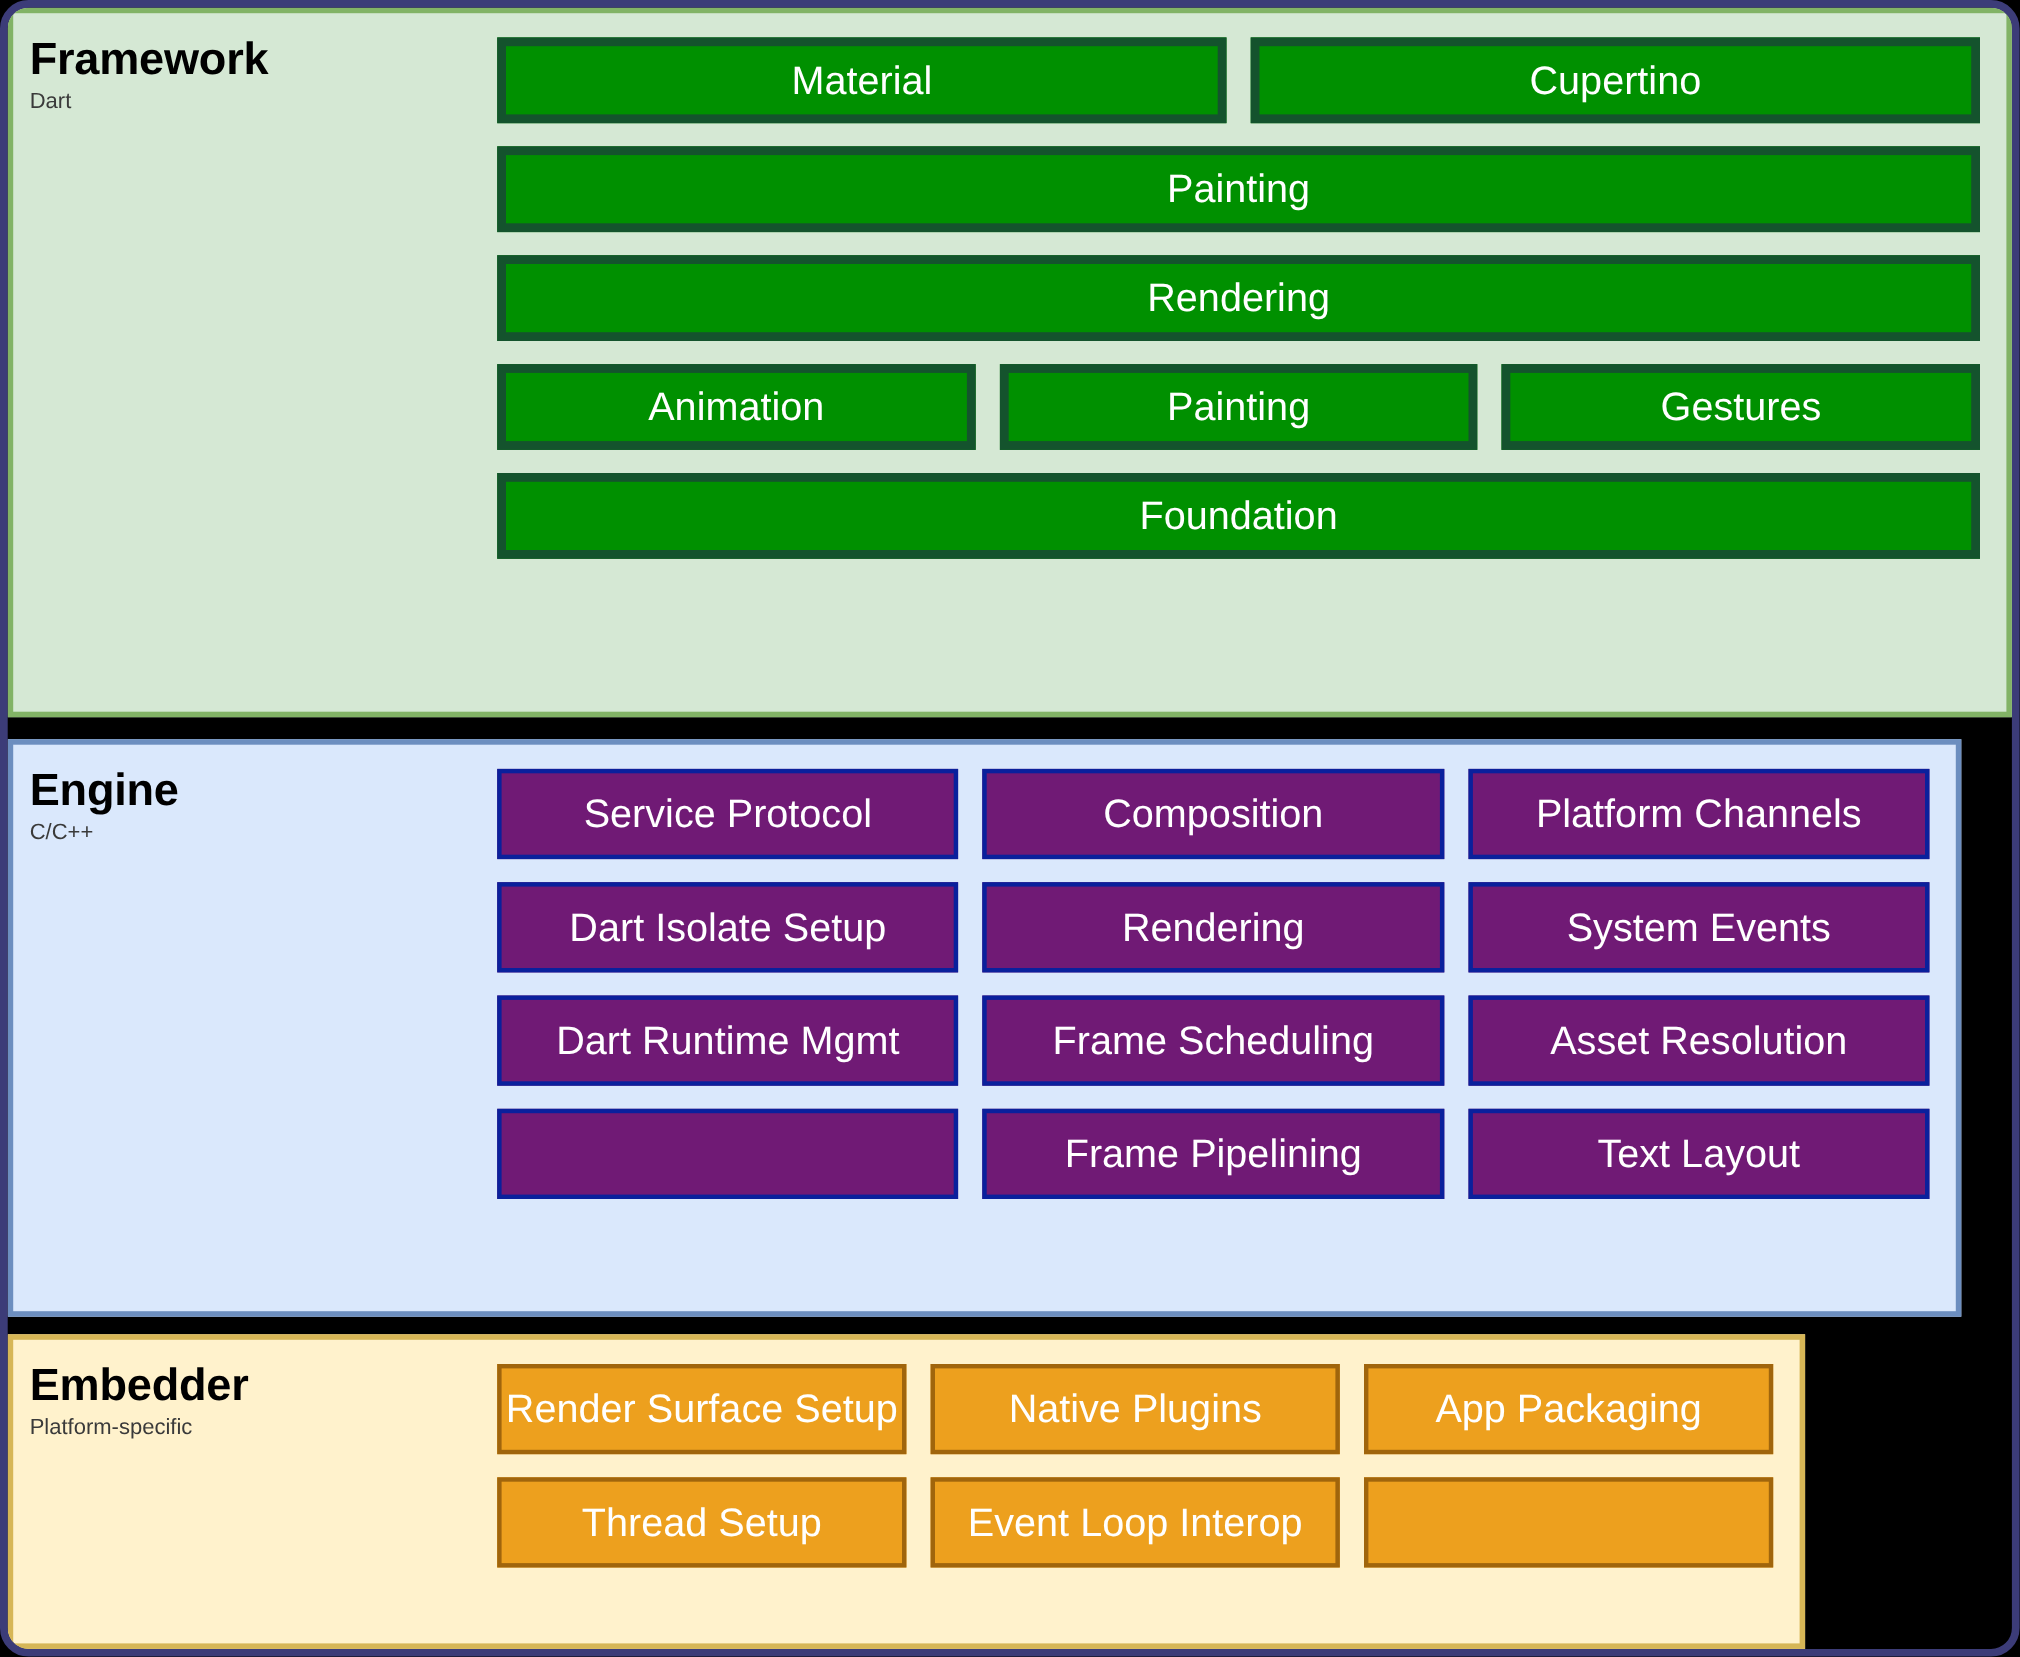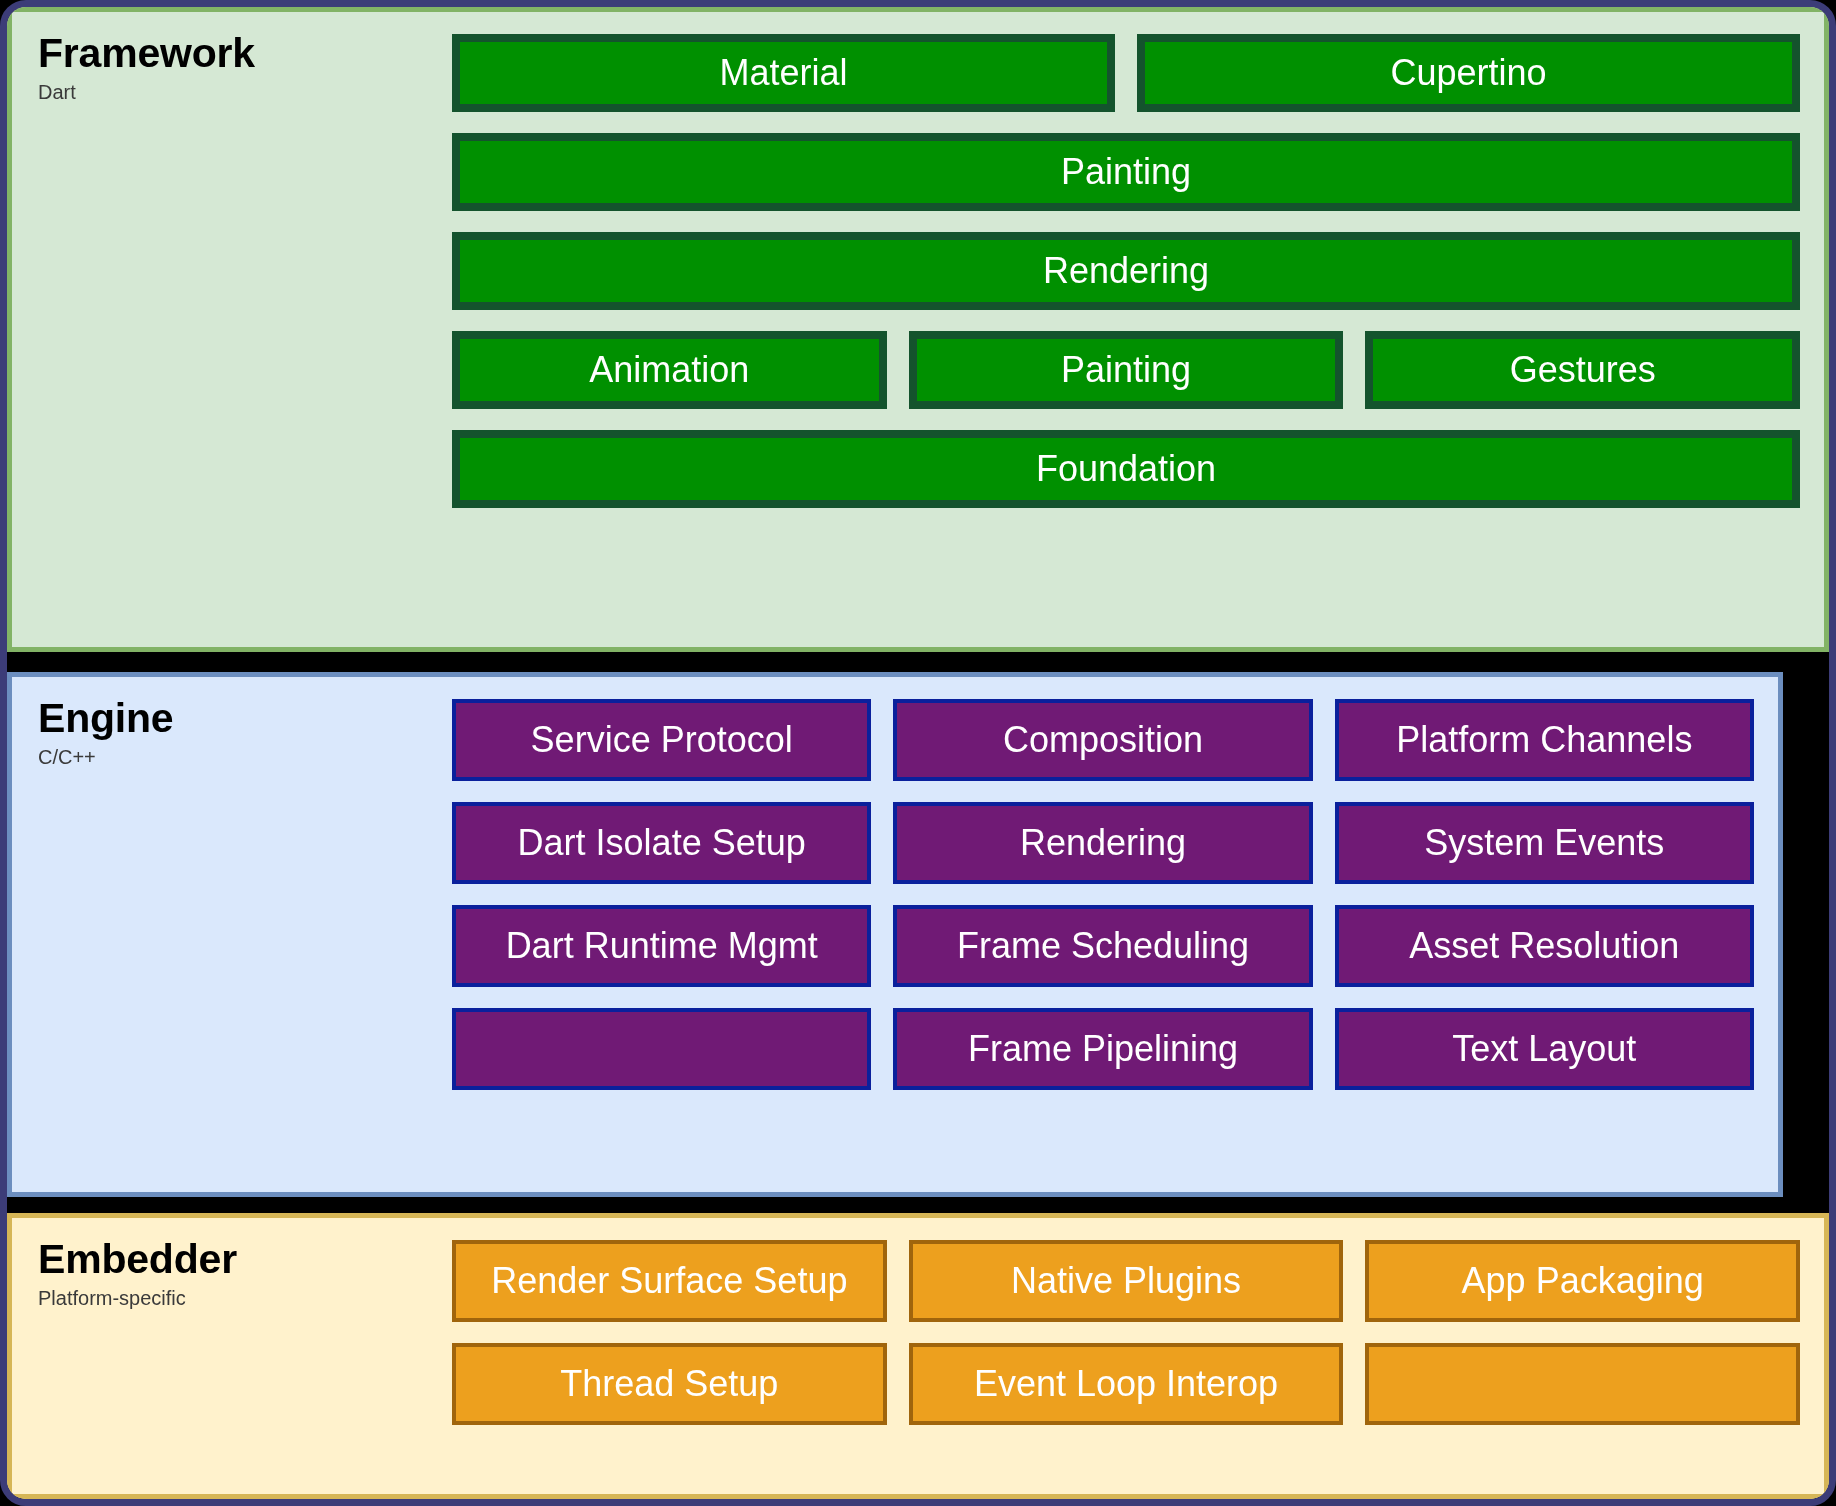--- a/index.html
+++ b/index.html
@@ -53,28 +53,28 @@
     left: 0px;
     top: 665px;
     width: 1776px;
     height: 525px;
   }
   .layer.embedder {
     background: #fff2cc;
     border: 5px solid #d6b656;
     left: 0px;
     top: 1206px;
-    width: 1822px;
+    width: 1634px;
     height: 286px;
   }
 
   
   .layer-caption {
     flex: 0 0 440px;
-    padding: 18px 0 0 26px;
+    padding: 18px 0 0 15px;
     box-sizing: border-box;
     border-radius: 14px;
   }
   .layer-title {
     font-size: 41px;
     font-weight: bold;
     color: #000000;
     line-height: 1.16;
     letter-spacing: -0.2px;
     white-space: nowrap;

